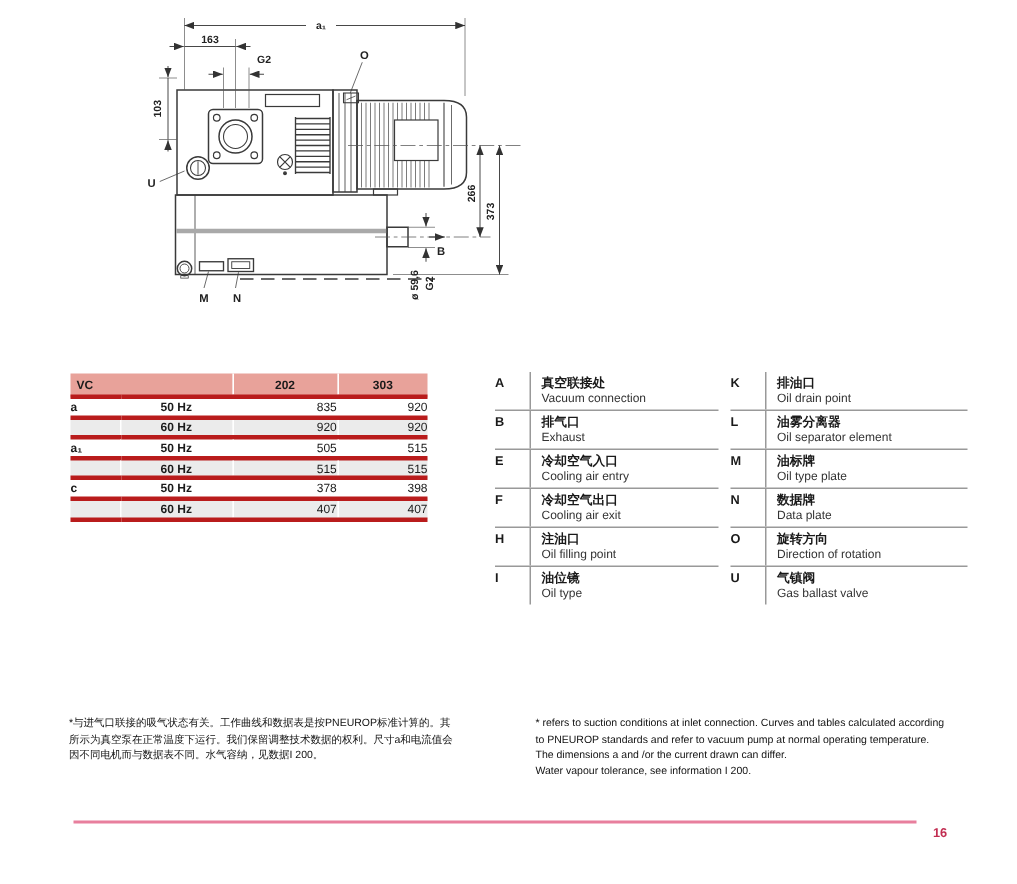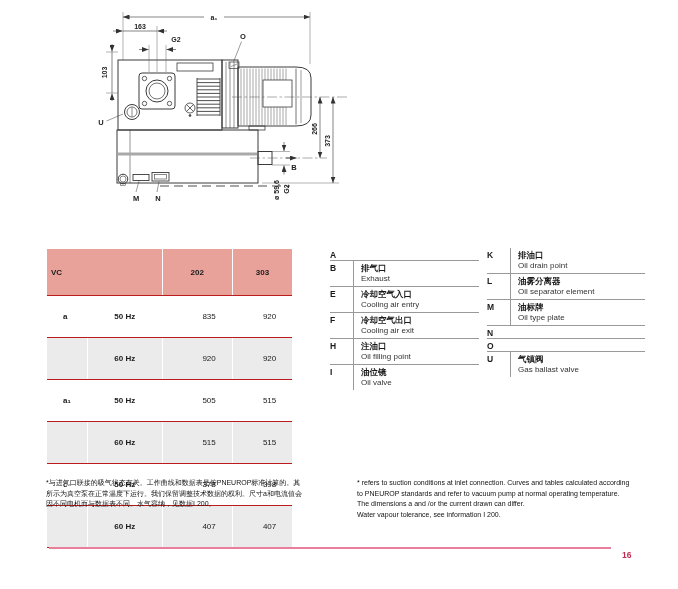--- a/index.html
+++ b/index.html
@@ -7,21 +7,21 @@
     width:678px;height:589px;position:relative;background:#fff;
     font-family:"Liberation Sans",sans-serif;color:#1a1a1a;overflow:hidden;
   }
   
   .drawing{position:absolute;left:95px;top:5px;width:265px;height:215px;}
   .drawing text{fill:#222;font-family:"Liberation Sans",sans-serif;font-weight:bold;}
   .dimtxt{font-size:7px;}
   .reftxt{font-size:7.5px;}
   
   table.spec{position:absolute;left:47px;top:249px;border-collapse:collapse;table-layout:fixed;font-size:8px;}
-  table.spec th,table.spec td{padding:16px;margin:0;border-bottom:1px solid #b91c1c;vertical-align:middle;}
+  table.spec th,table.spec td{padding:0;margin:0;border-bottom:3px solid #b91c1c;vertical-align:middle;}
   table.spec thead th{background:#e8a29a;height:14px;font-weight:bold;text-align:center;}
   table.spec thead th.c1{text-align:left;padding-left:4px;}
   table.spec thead th.c3,table.spec thead th.c4{border-left:1px solid #fff;margin-top:32px;}
   table.spec tbody tr{height:13.6px;}
   table.spec tbody tr:nth-child(even) td{background:#ebebeb;}
   td.dim{font-weight:bold;padding-left:4px;text-align:left;}
   td.hz{font-weight:bold;padding-left:3px;text-align:center;border-left:1px solid #fff;}
   td.val{text-align:right;font-weight:normal;border-left:1px solid #fff;}
   
   .legend{position:absolute;top:248px;}
@@ -236,20 +236,24 @@
         <td class="hz">60 Hz</td>
         <td class="val">407</td>
         <td class="val">407</td>
       </tr>
   </tbody>
 </table>
 
 <div class="legend lcol">
   <div class="lg-entry">
       <div class="lg-key">A</div>
+      <div class="lg-text">
+        <div class="lg-zh">真空联接处</div>
+        <div class="lg-en">Vacuum connection</div>
+      </div>
     </div>
   <div class="lg-entry">
       <div class="lg-key">B</div>
       <div class="lg-text">
         <div class="lg-zh">排气口</div>
         <div class="lg-en">Exhaust</div>
       </div>
     </div>
   <div class="lg-entry">
       <div class="lg-key">E</div>
@@ -269,21 +273,21 @@
       <div class="lg-key">H</div>
       <div class="lg-text">
         <div class="lg-zh">注油口</div>
         <div class="lg-en">Oil filling point</div>
       </div>
     </div>
   <div class="lg-entry">
       <div class="lg-key">I</div>
       <div class="lg-text">
         <div class="lg-zh">油位镜</div>
-        <div class="lg-en">Oil valve</div>
+        <div class="lg-en">Oil type</div>
       </div>
     </div>
 </div>
 
 <div class="legend rcol">
   <div class="lg-entry">
       <div class="lg-key">K</div>
       <div class="lg-text">
         <div class="lg-zh">排油口</div>
         <div class="lg-en">Oil drain point</div>
@@ -298,23 +302,31 @@
     </div>
   <div class="lg-entry">
       <div class="lg-key">M</div>
       <div class="lg-text">
         <div class="lg-zh">油标牌</div>
         <div class="lg-en">Oil type plate</div>
       </div>
     </div>
   <div class="lg-entry">
       <div class="lg-key">N</div>
+      <div class="lg-text">
+        <div class="lg-zh">数据牌</div>
+        <div class="lg-en">Data plate</div>
+      </div>
     </div>
   <div class="lg-entry">
       <div class="lg-key">O</div>
+      <div class="lg-text">
+        <div class="lg-zh">旋转方向</div>
+        <div class="lg-en">Direction of rotation</div>
+      </div>
     </div>
   <div class="lg-entry">
       <div class="lg-key">U</div>
       <div class="lg-text">
         <div class="lg-zh">气镇阀</div>
         <div class="lg-en">Gas ballast valve</div>
       </div>
     </div>
 </div>
 

